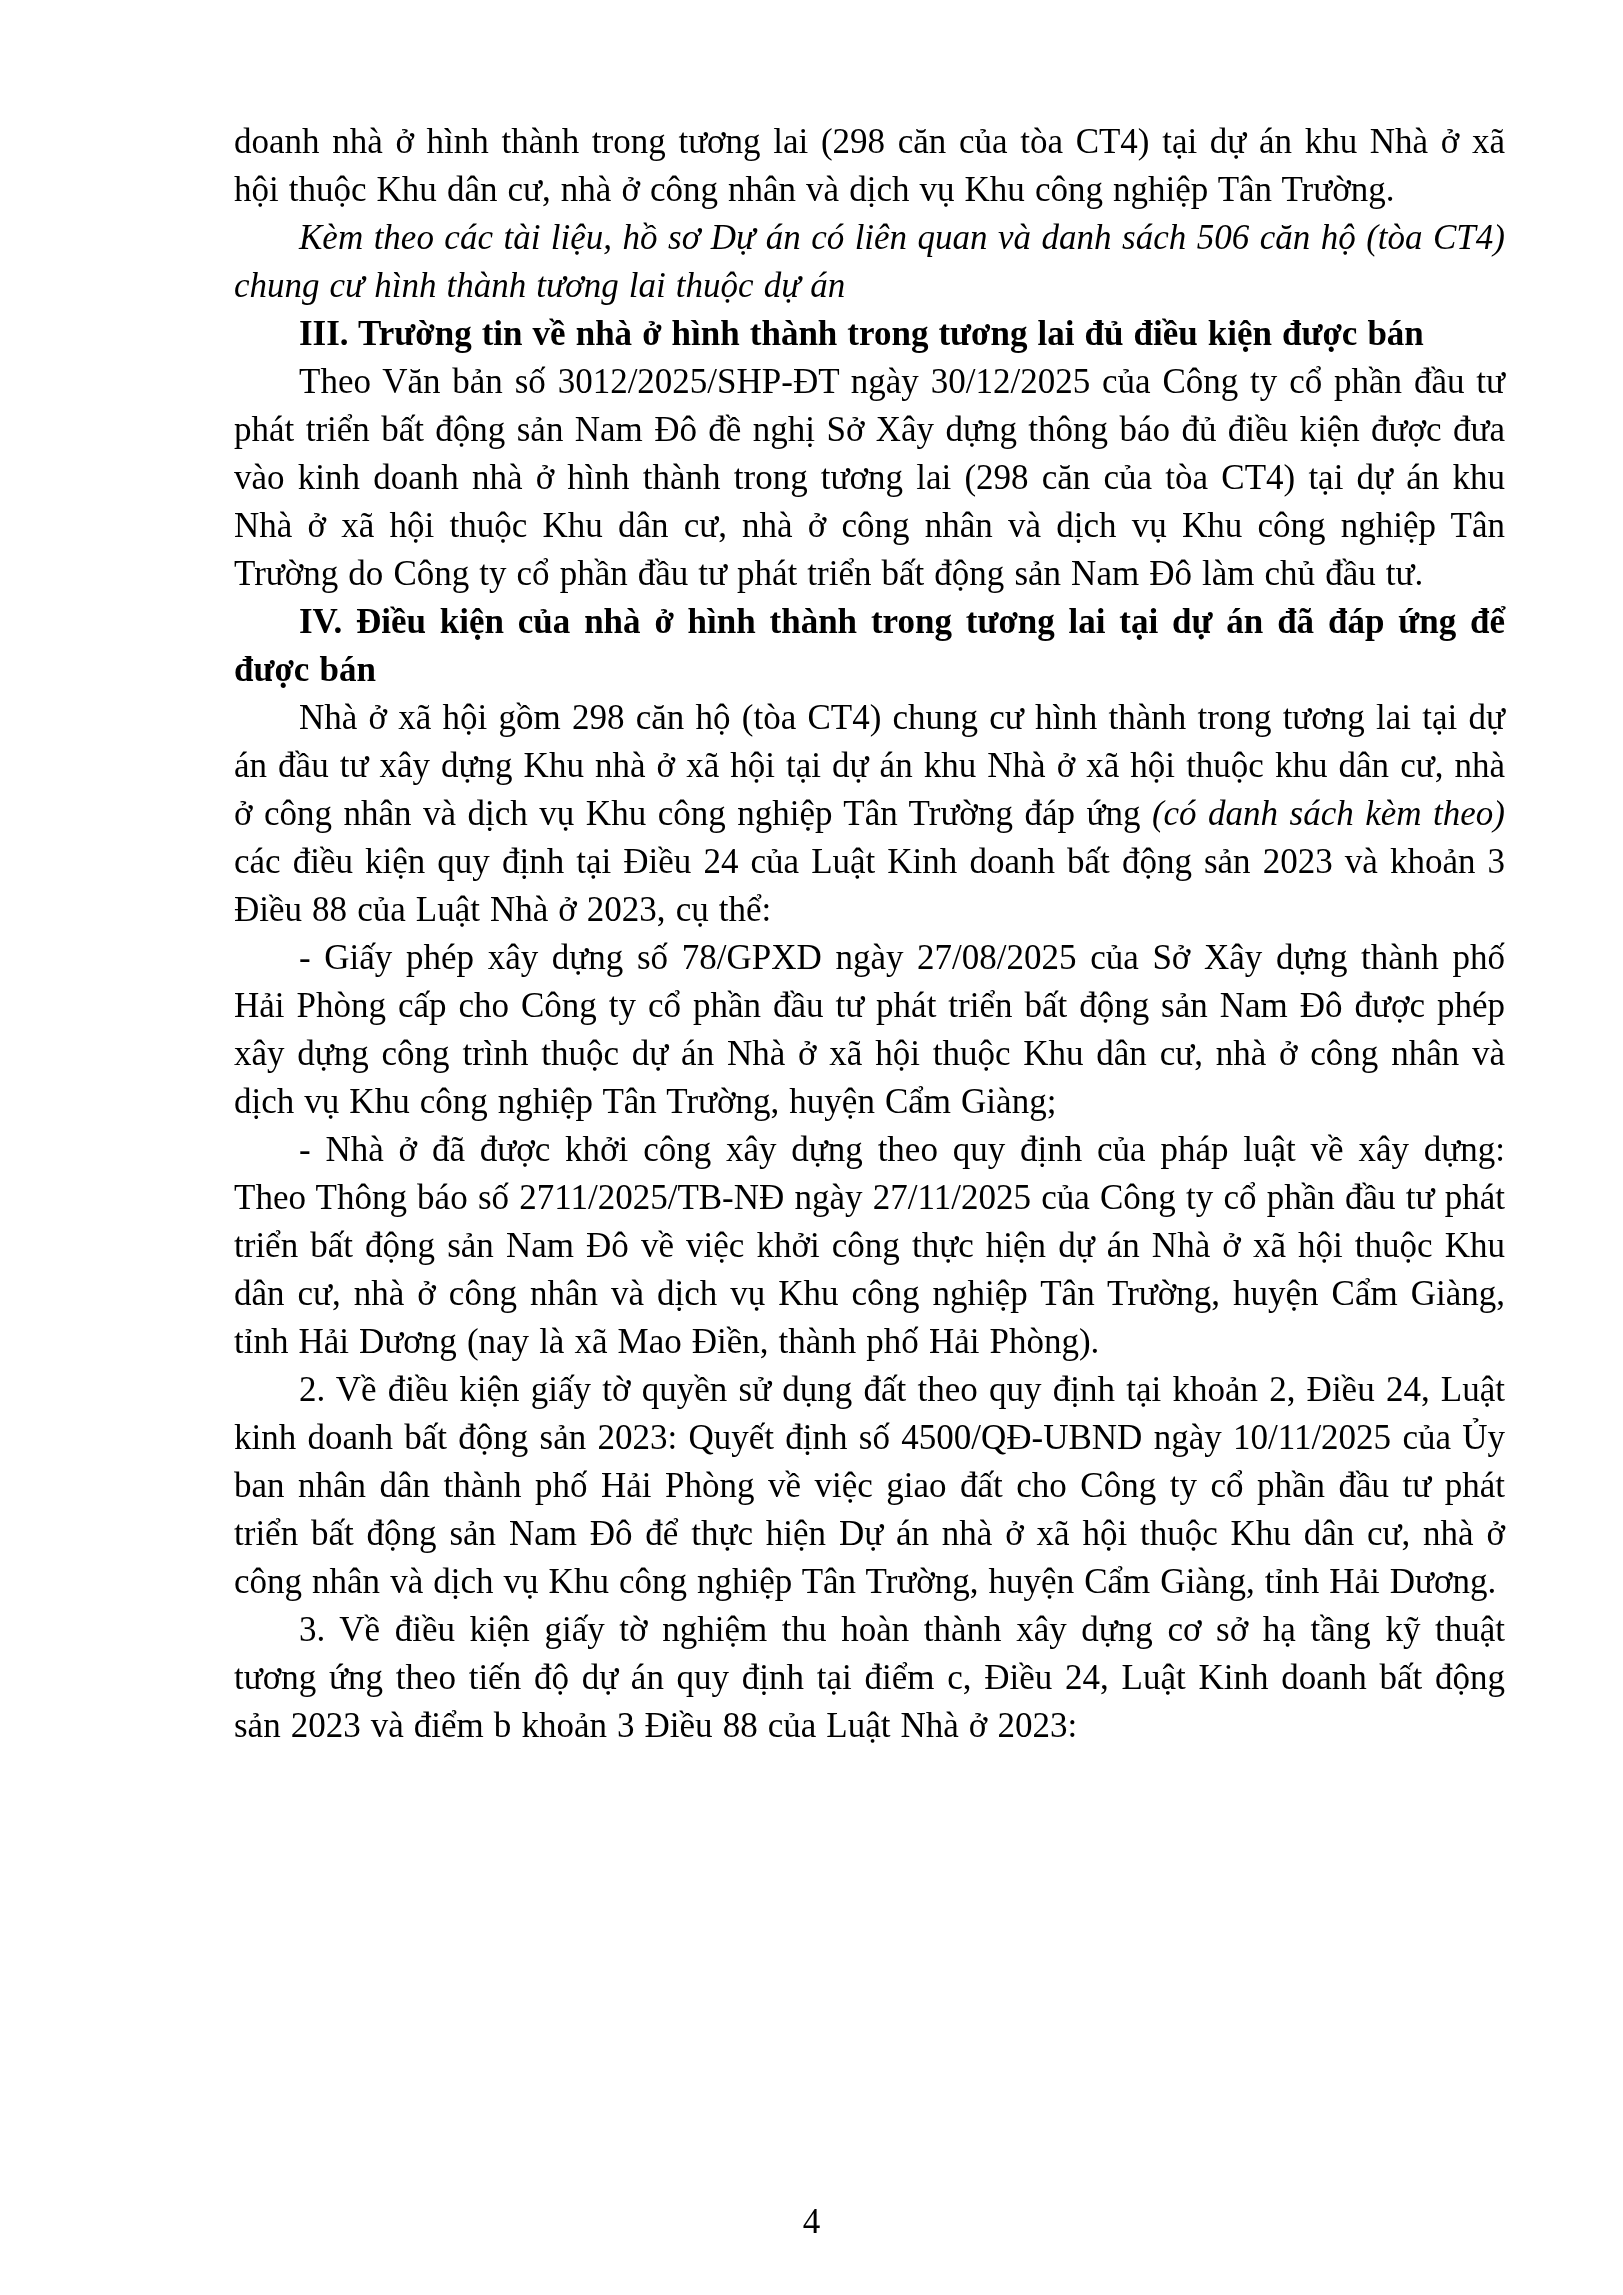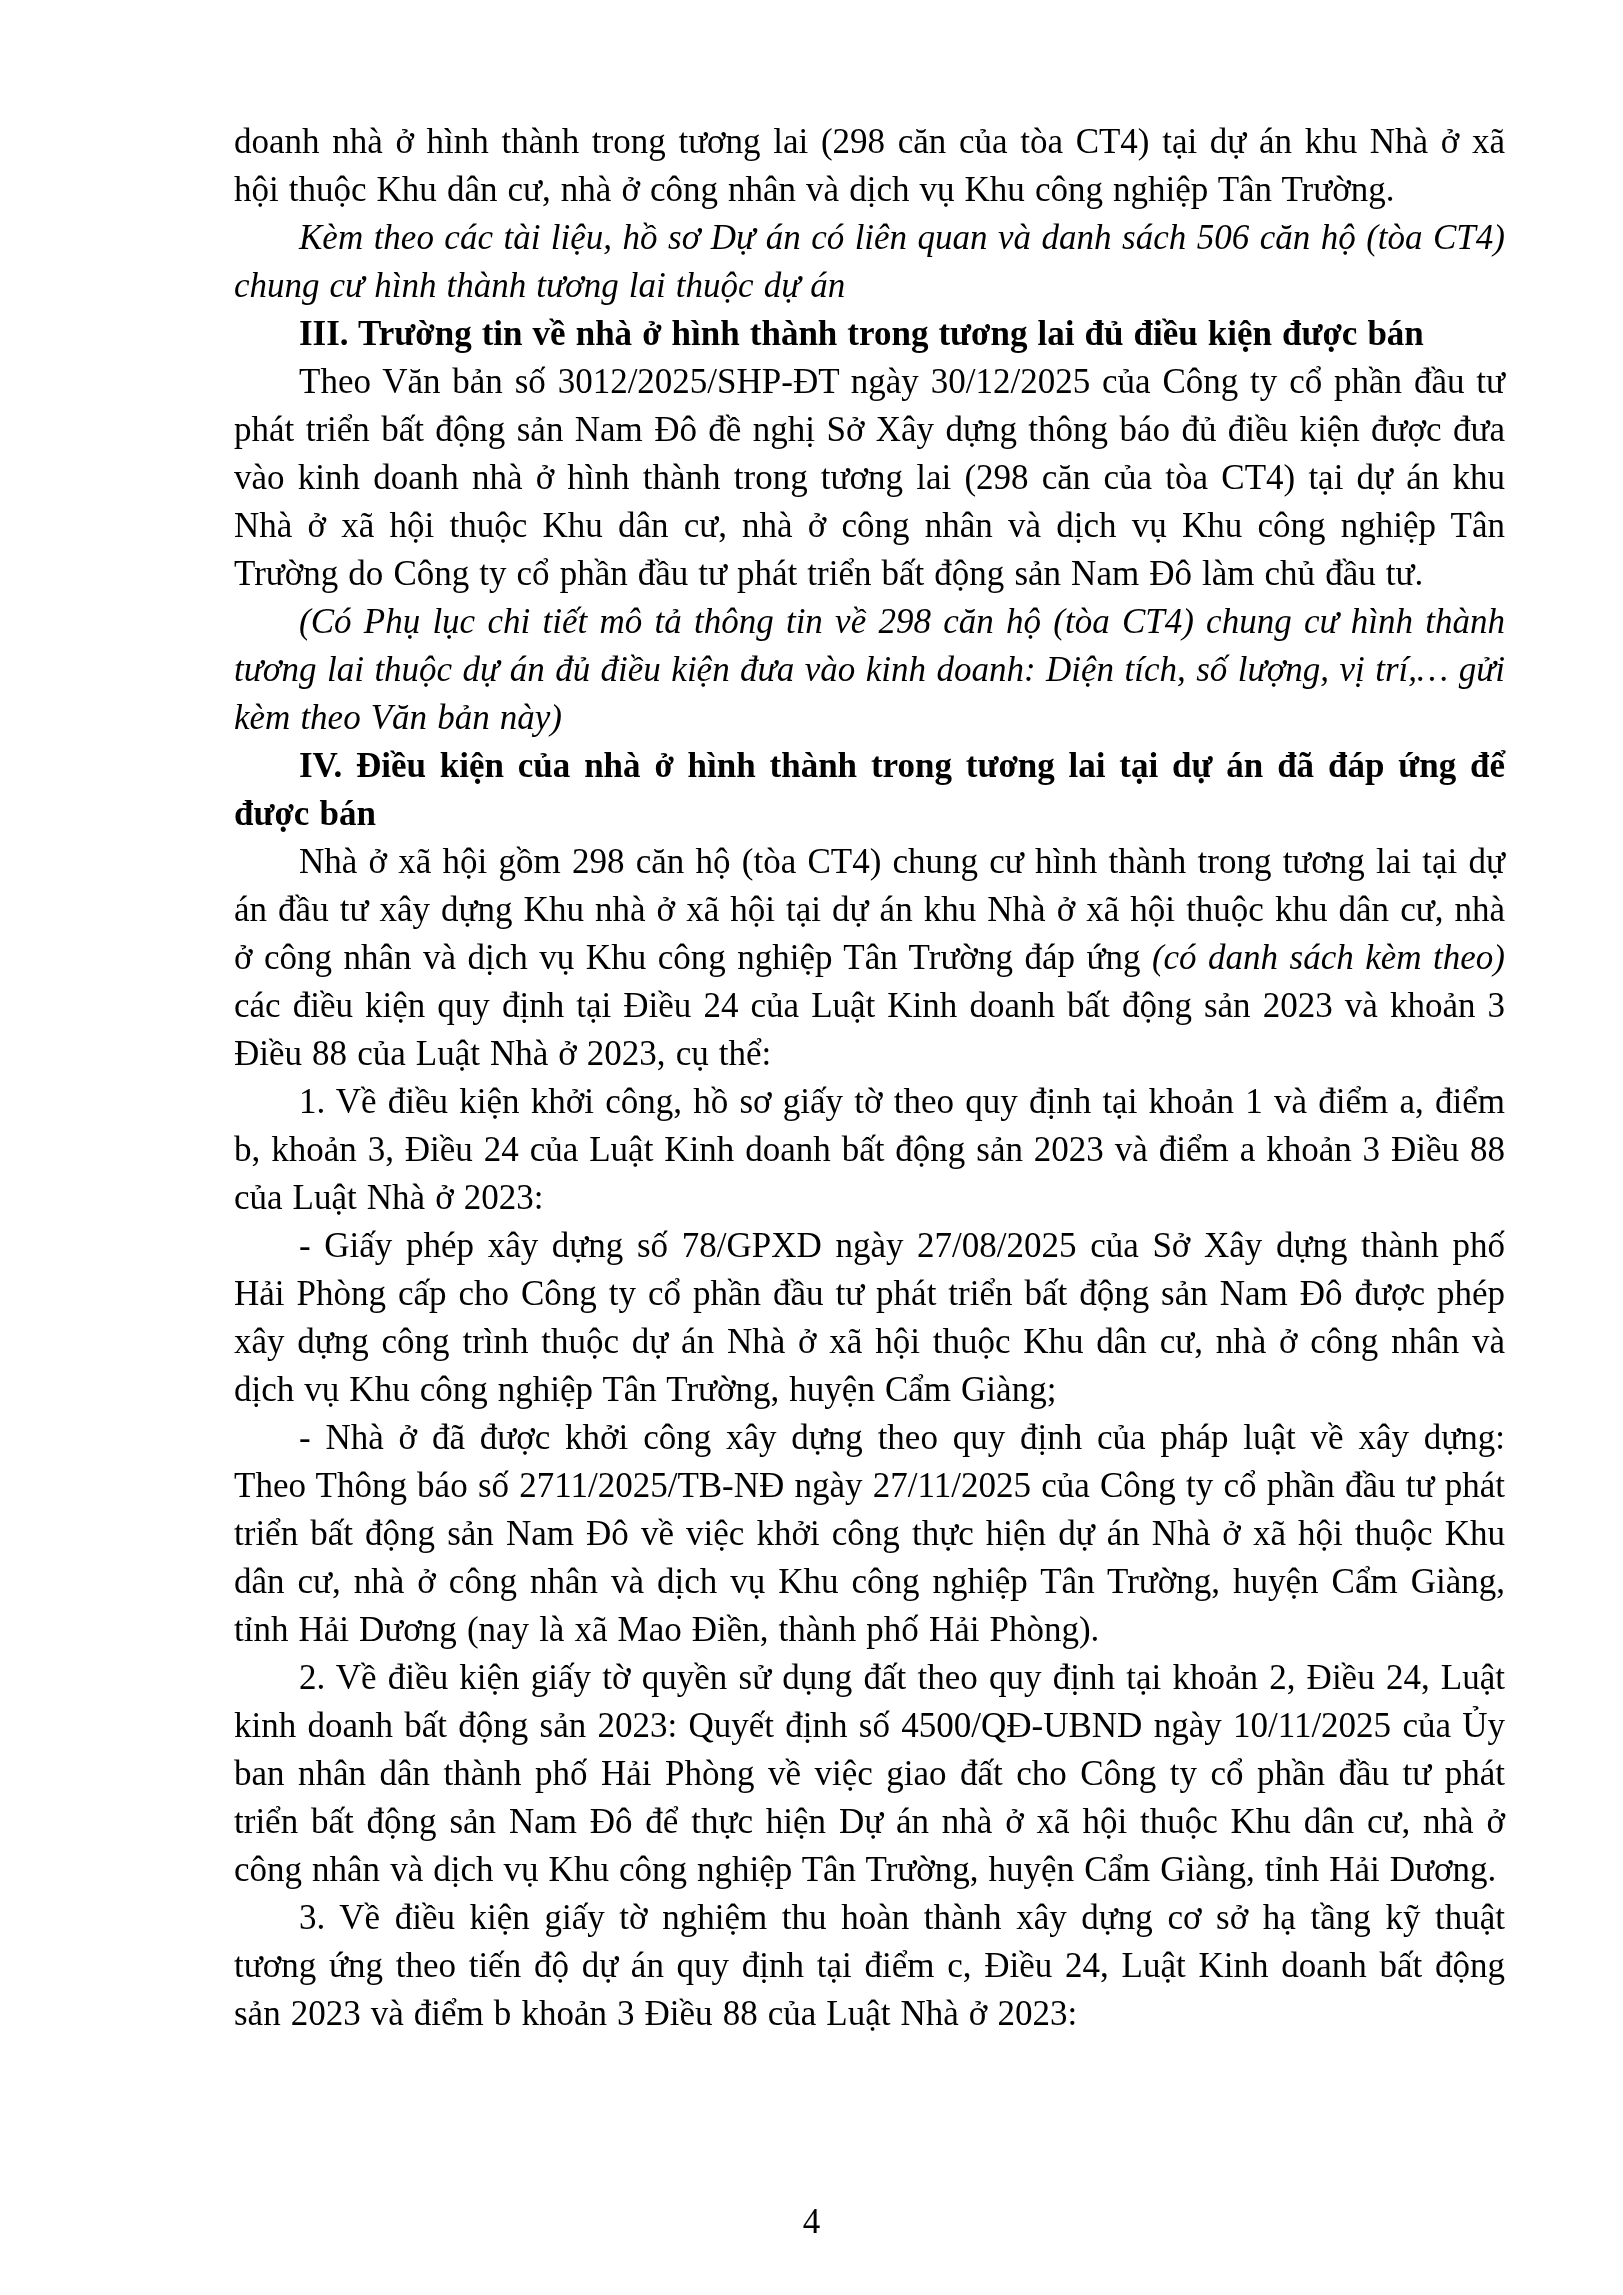--- a/index.html
+++ b/index.html
@@ -50,24 +50,22 @@
 </style>
 </head>
 <body>
 
 <div class="page">
   <div class="text-body">
       <p class="para no-indent"><span>doanh nhà ở hình thành trong tương lai (298 căn của tòa CT4) tại dự án khu Nhà ở xã hội thuộc Khu dân cư, nhà ở công nhân và dịch vụ Khu công nghiệp Tân Trường.</span></p>
       <p class="para italic"><span>Kèm theo các tài liệu, hồ sơ Dự án có liên quan và danh sách 506 căn hộ (tòa CT4) chung cư hình thành tương lai thuộc dự án</span></p>
       <p class="para bold"><span>III. Trường tin về nhà ở hình thành trong tương lai đủ điều kiện được bán</span></p>
       <p class="para"><span>Theo Văn bản số 3012/2025/SHP-ĐT ngày 30/12/2025 của Công ty cổ phần đầu tư phát triển bất động sản Nam Đô đề nghị Sở Xây dựng thông báo đủ điều kiện được đưa vào kinh doanh nhà ở hình thành trong tương lai (298 căn của tòa CT4) tại dự án khu Nhà ở xã hội thuộc Khu dân cư, nhà ở công nhân và dịch vụ Khu công nghiệp Tân Trường do Công ty cổ phần đầu tư phát triển bất động sản Nam Đô làm chủ đầu tư.</span></p>
-      <p class="para italic"><span>(Có Phụ lục chi tiết mô tả thông tin về 298 căn hộ (tòa CT4) chung cư hình thành tương lai thuộc dự án đủ điều kiện đưa vào kinh doanh: Diện tích, số lượng, vị trí,… gửi kèm theo Văn bản này)</span></p>
       <p class="para bold"><span>IV. Điều kiện của nhà ở hình thành trong tương lai tại dự án đã đáp ứng để được bán</span></p>
       <p class="para"><span>Nhà ở xã hội gồm 298 căn hộ (tòa CT4) chung cư hình thành trong tương lai tại dự án đầu tư xây dựng Khu nhà ở xã hội tại dự án khu Nhà ở xã hội thuộc khu dân cư, nhà ở công nhân và dịch vụ Khu công nghiệp Tân Trường đáp ứng </span><span class="run-italic">(có danh sách kèm theo)</span><span> các điều kiện quy định tại Điều 24 của Luật Kinh doanh bất động sản 2023 và khoản 3 Điều 88 của Luật Nhà ở 2023, cụ thể:</span></p>
-      <p class="para"><span>1. Về điều kiện khởi công, hồ sơ giấy tờ theo quy định tại khoản 1 và điểm a, điểm b, khoản 3, Điều 24 của Luật Kinh doanh bất động sản 2023 và điểm a khoản 3 Điều 88 của Luật Nhà ở 2023:</span></p>
       <p class="para"><span>- Giấy phép xây dựng số 78/GPXD ngày 27/08/2025 của Sở Xây dựng thành phố Hải Phòng cấp cho Công ty cổ phần đầu tư phát triển bất động sản Nam Đô được phép xây dựng công trình thuộc dự án Nhà ở xã hội thuộc Khu dân cư, nhà ở công nhân và dịch vụ Khu công nghiệp Tân Trường, huyện Cẩm Giàng;</span></p>
       <p class="para"><span>- Nhà ở đã được khởi công xây dựng theo quy định của pháp luật về xây dựng: Theo Thông báo số 2711/2025/TB-NĐ ngày 27/11/2025 của Công ty cổ phần đầu tư phát triển bất động sản Nam Đô về việc khởi công thực hiện dự án Nhà ở xã hội thuộc Khu dân cư, nhà ở công nhân và dịch vụ Khu công nghiệp Tân Trường, huyện Cẩm Giàng, tỉnh Hải Dương (nay là xã Mao Điền, thành phố Hải Phòng).</span></p>
       <p class="para"><span>2. Về điều kiện giấy tờ quyền sử dụng đất theo quy định tại khoản 2, Điều 24, Luật kinh doanh bất động sản 2023: Quyết định số 4500/QĐ-UBND ngày 10/11/2025 của Ủy ban nhân dân thành phố Hải Phòng về việc giao đất cho Công ty cổ phần đầu tư phát triển bất động sản Nam Đô để thực hiện Dự án nhà ở xã hội thuộc Khu dân cư, nhà ở công nhân và dịch vụ Khu công nghiệp Tân Trường, huyện Cẩm Giàng, tỉnh Hải Dương.</span></p>
       <p class="para"><span>3. Về điều kiện giấy tờ nghiệm thu hoàn thành xây dựng cơ sở hạ tầng kỹ thuật tương ứng theo tiến độ dự án quy định tại điểm c, Điều 24, Luật Kinh doanh bất động sản 2023 và điểm b khoản 3 Điều 88 của Luật Nhà ở 2023:</span></p>
     </div>
   <div class="footer-pagenum">4</div>
 </div>
 
 
 </body></html>

